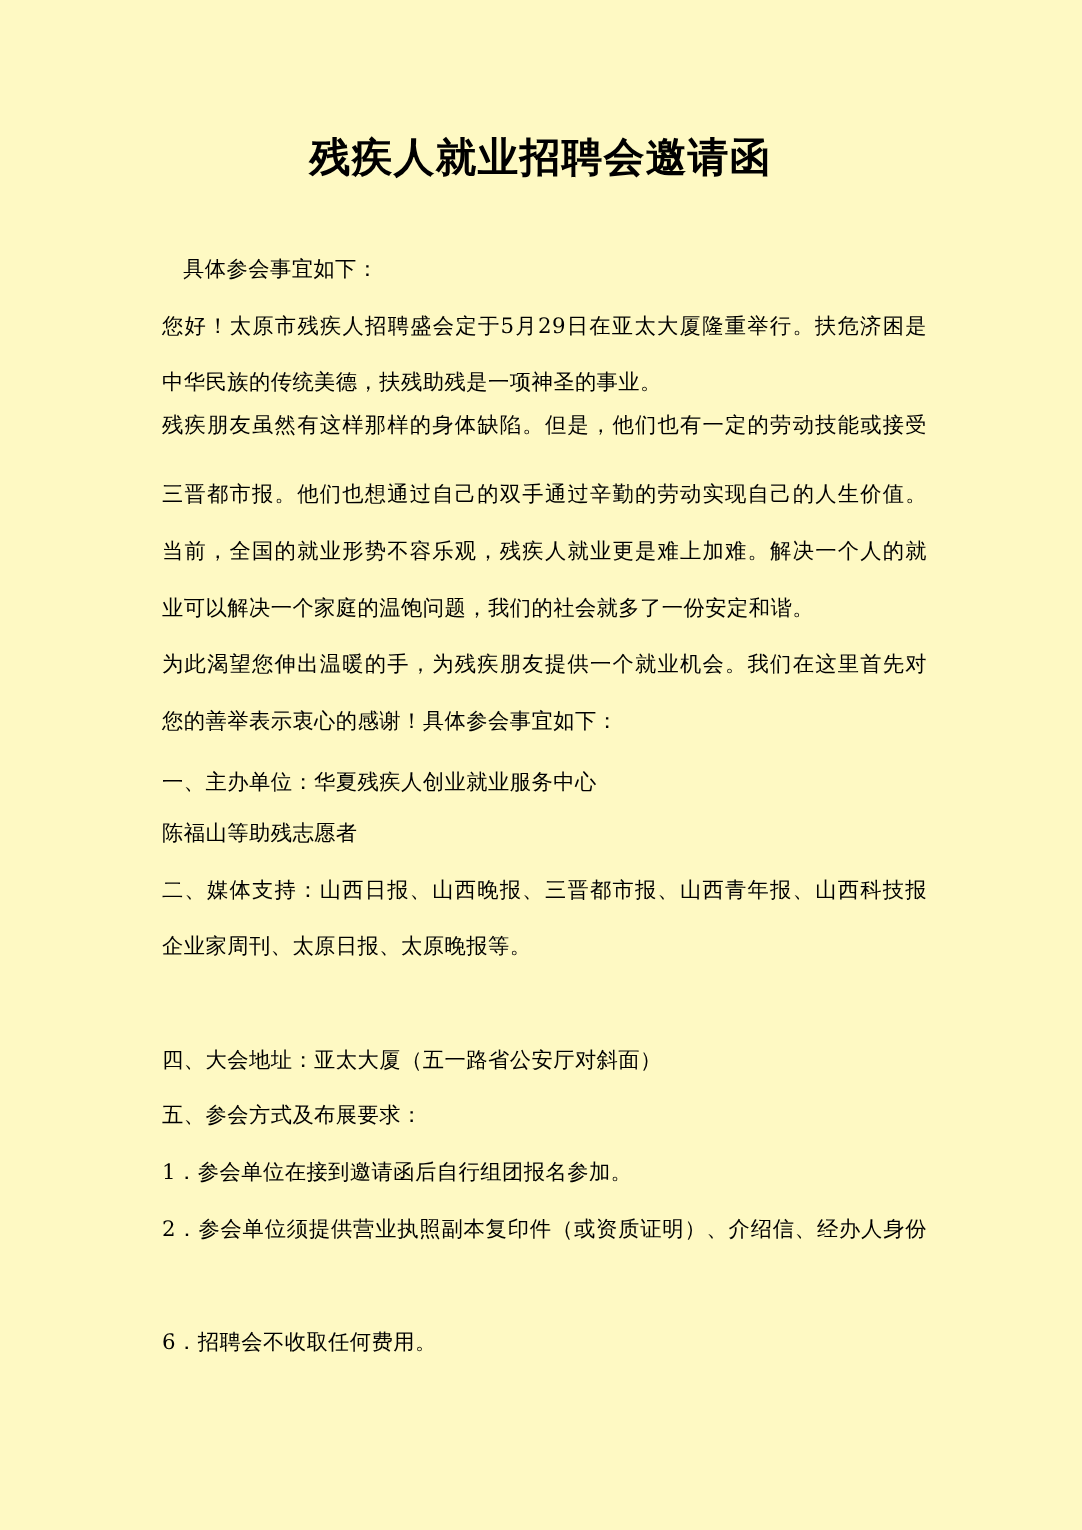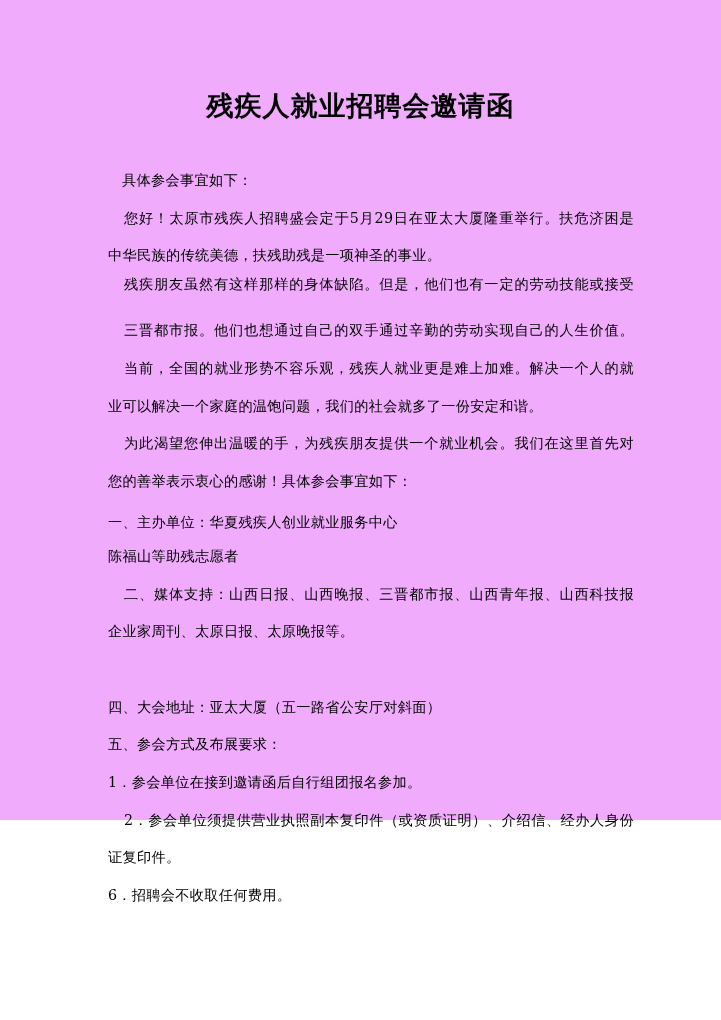--- a/index.html
+++ b/index.html
@@ -13,22 +13,22 @@
       position: relative;
       overflow: hidden;
       font-family: "DejaVu Serif", "Liberation Serif", serif;
       color: #000000;
     }
     .page {
       position: absolute;
       left: 0;
       top: 0;
       width: 721px;
-      height: 820px;
-      background: #f0abfc;
+      height: 1020px;
+      background: #fef9c3;
     }
     .title {
       position: absolute;
       left: 0;
       width: 721px;
       top: 88px;
       text-align: center;
       font-size: 27px;
       font-weight: bold;
       letter-spacing: 1px;
@@ -40,21 +40,20 @@
       left: 108px;
       width: 510px;
       font-size: 14.2px;
       line-height: 20px;
       white-space: nowrap;
       letter-spacing: 0.3px;
     }
     .justify {
       text-align: justify;
       text-align-last: justify;
-      margin-left: 16px;
     }
   </style>
 </head>
 <body>
 
 <div class="page">
 
   <div class="title">残疾人就业招聘会邀请函</div>
 
   <div class="line" style="top:170px; left:122px;">具体参会事宜如下：</div>
@@ -78,17 +77,16 @@
   <div class="line" style="top:621px;">企业家周刊、太原日报、太原晚报等。</div>
 
 
   <div class="line" style="top:697px;"> 四、大会地址：亚太大厦（五一路省公安厅对斜面）</div>
 
   <div class="line" style="top:734px;"> 五、参会方式及布展要求：</div>
 
   <div class="line" style="top:772px;"> 1．参会单位在接到邀请函后自行组团报名参加。</div>
 
   <div class="line justify" style="top:810px;"> 2．参会单位须提供营业执照副本复印件（或资质证明）、介绍信、经办人身份</div>
-  <div class="line" style="top:847px;">证复印件。</div>
 
   <div class="line" style="top:885px;"> 6．招聘会不收取任何费用。</div>
 
 </div>
 
 </body></html>

